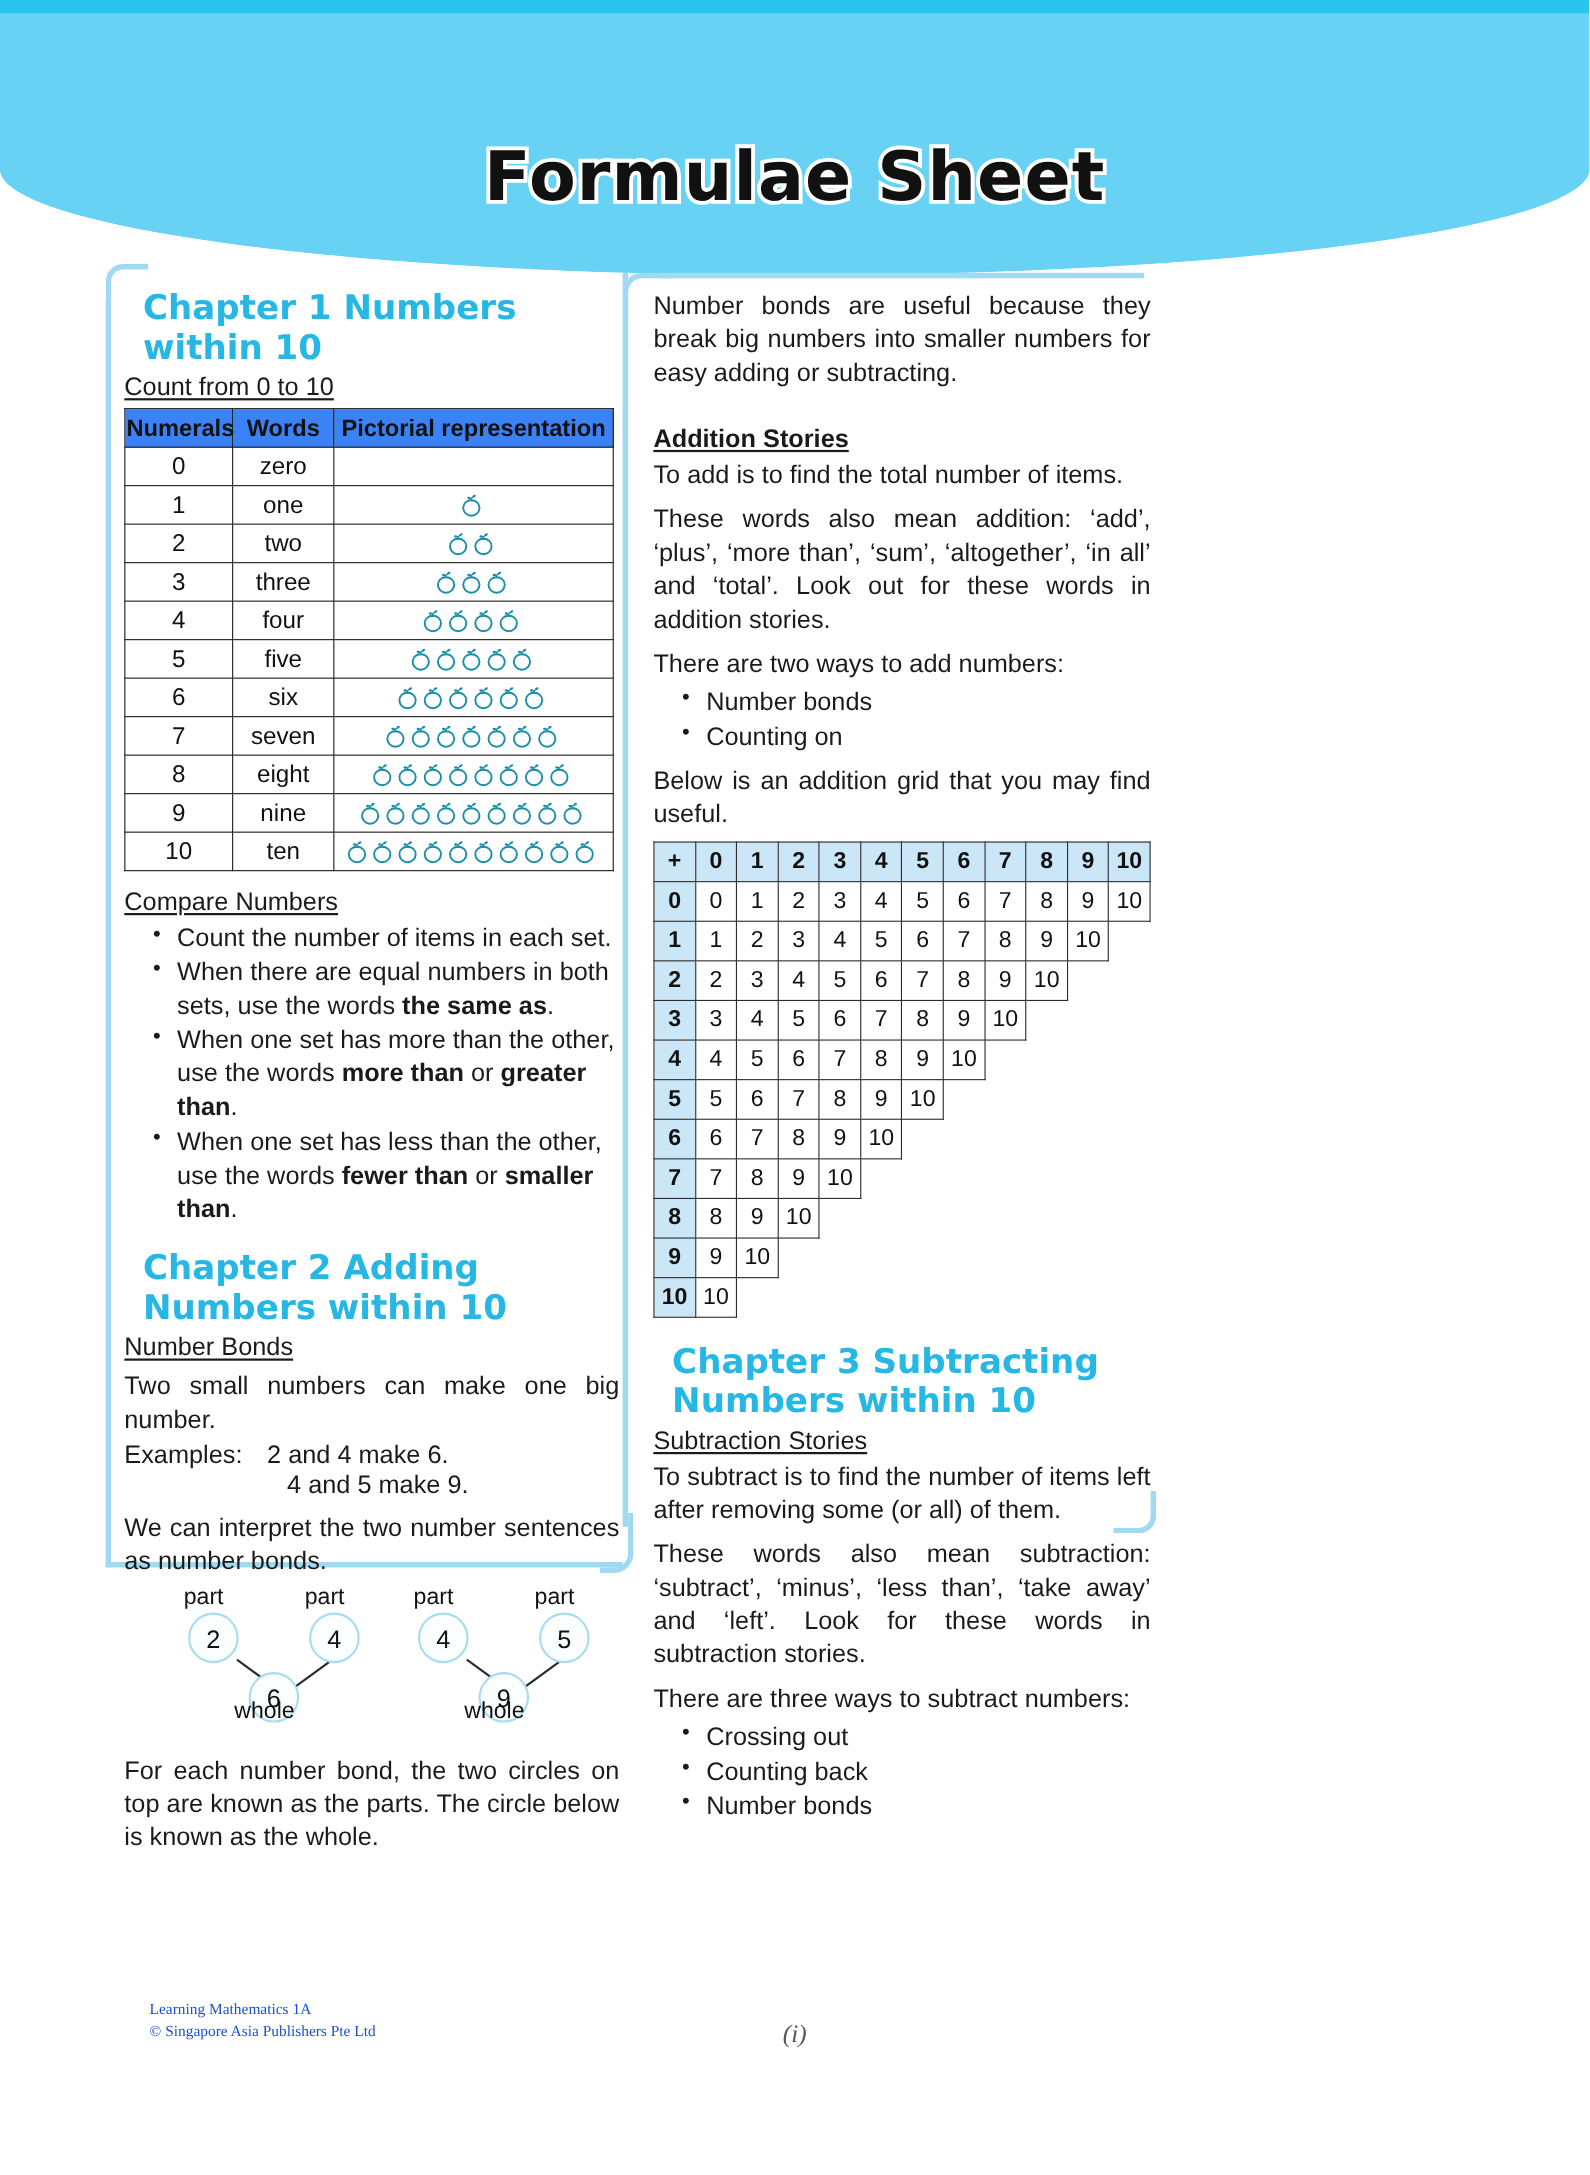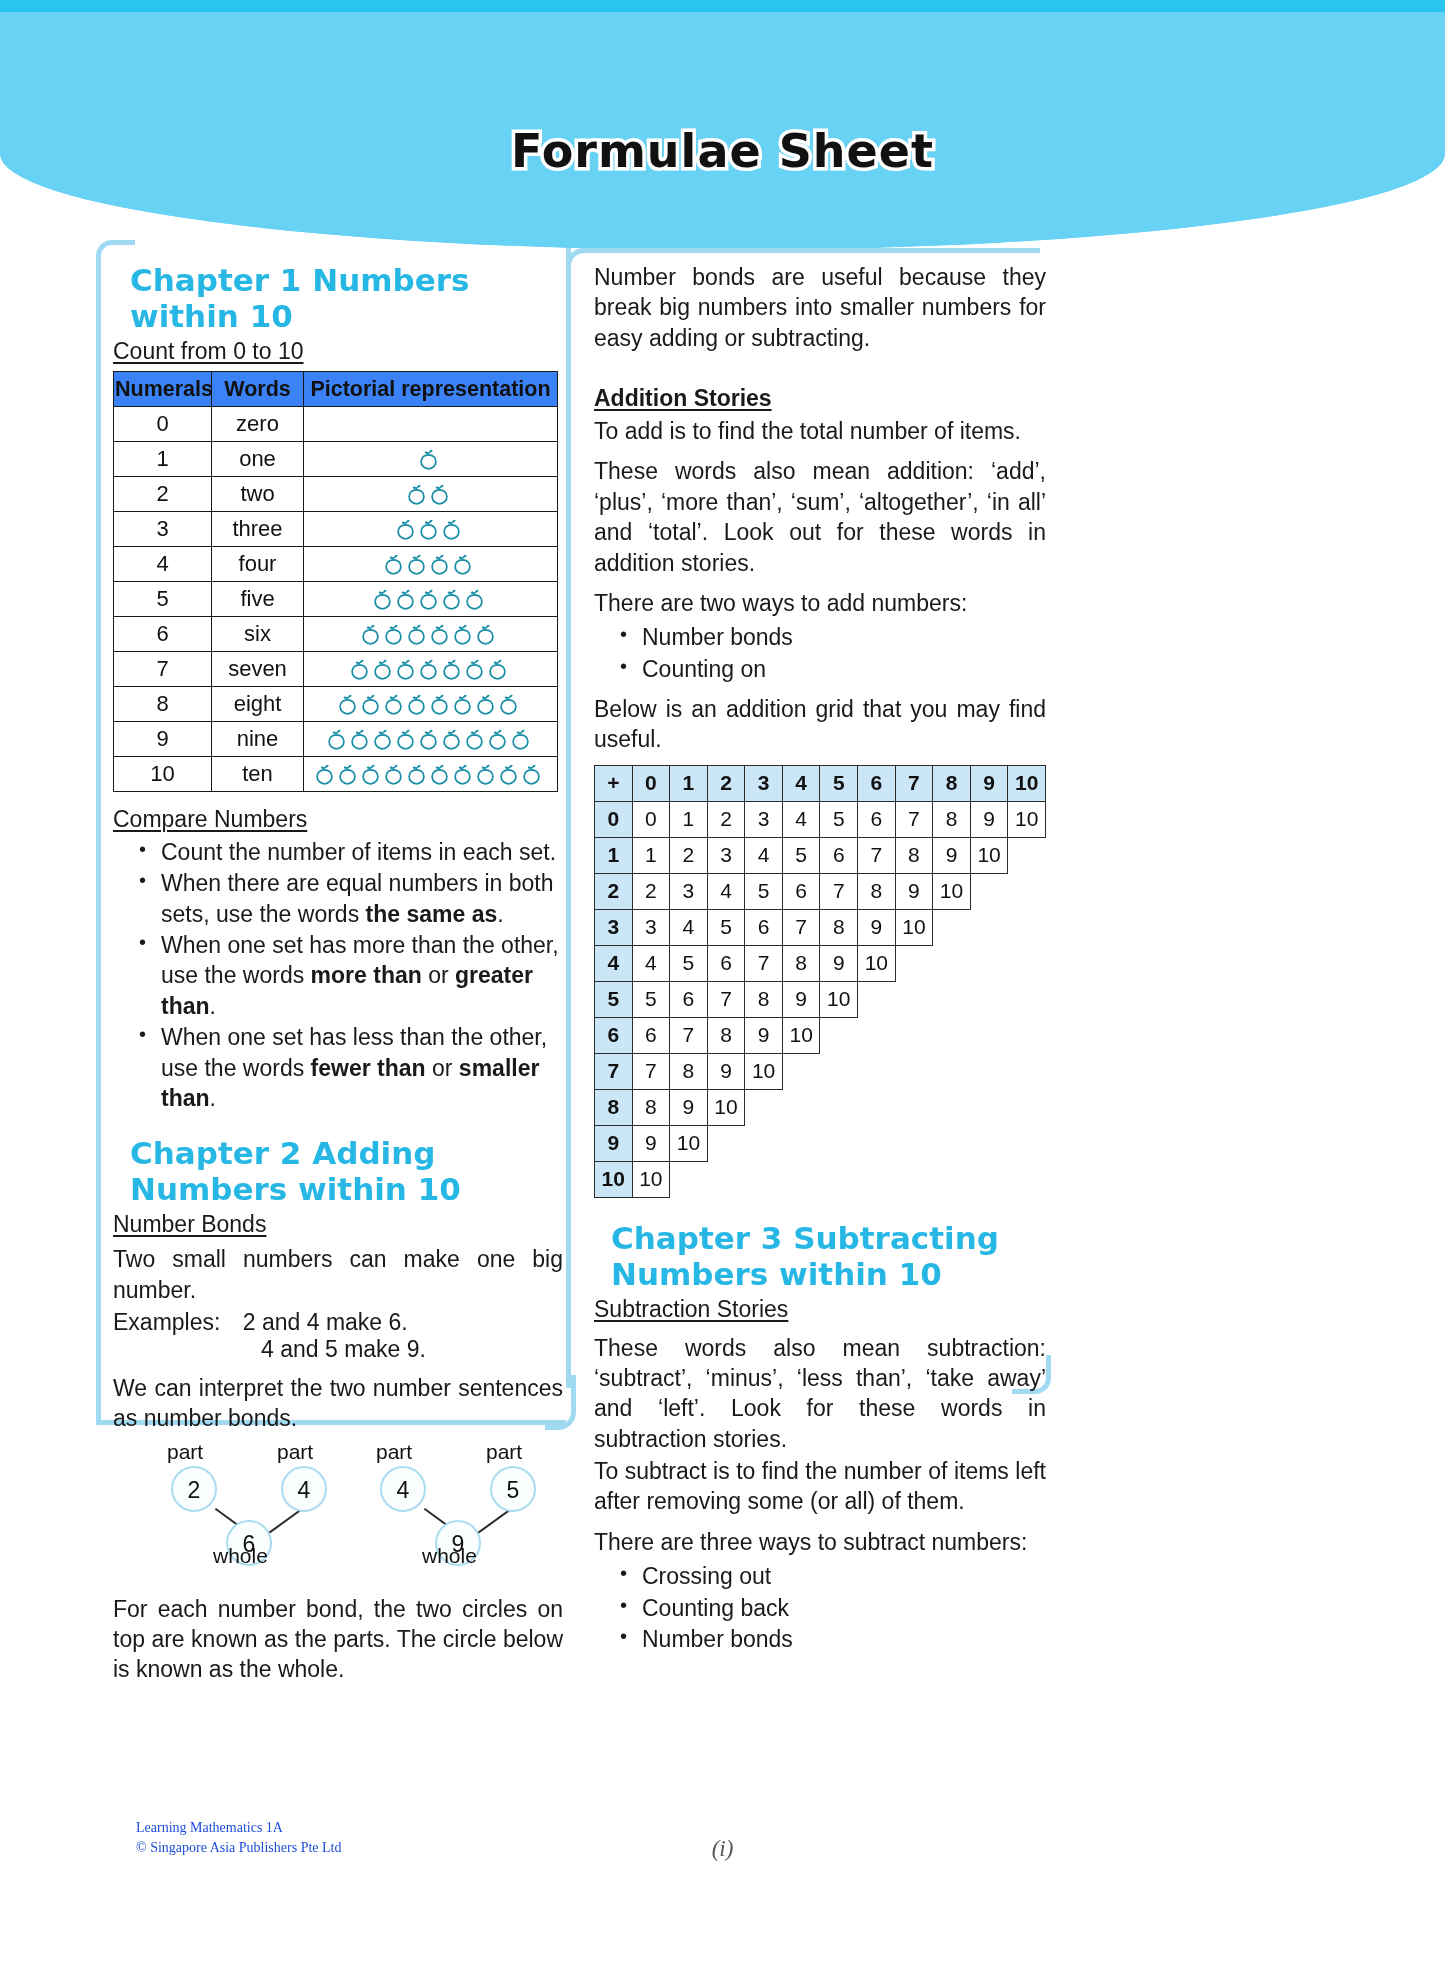--- a/index.html
+++ b/index.html
@@ -23,21 +23,21 @@
   }
   #banner-inner{
     position:absolute;left:0;top:12px;width:100%;height:238px;
     background:#68d2f5;
     border-radius:0 0 52% 52% / 0 0 100px 100px;
   }
   #page-title{
     position:absolute;left:0;top:124px;width:100%;
     text-align:center;
     font-family:"DejaVu Sans", sans-serif;
-    font-size:46px;font-weight:bold;letter-spacing:1px;
+    font-size:62px;font-weight:bold;letter-spacing:1px;
     color:#111111;
     -webkit-text-stroke:7px #ffffff;
     paint-order:stroke fill;
     z-index:2;
   }
 
   
   .col{position:absolute;top:0;}
   #left-col{left:113px;width:450px;}
   #right-col{left:594px;width:452px;}
@@ -725,22 +725,22 @@
           <td class="empty"></td>
           <td class="empty"></td>
           <td class="empty"></td>
           <td class="empty"></td>
         </tr>
       </tbody>
   </table>
 
   <div class="chapter" style="margin-top:22px;">Chapter 3  Subtracting Numbers within 10</div>
   <div class="subhead">Subtraction Stories</div>
+  <p class="body first" style="margin-top:2px;">To subtract is to find the number of items left after removing some (or all) of them.</p>
   <p class="body">These words also mean subtraction: ‘subtract’, ‘minus’, ‘less than’, ‘take away’ and ‘left’. Look for these words in subtraction stories.</p>
-  <p class="body first" style="margin-top:2px;">To subtract is to find the number of items left after removing some (or all) of them.</p>
   <p class="body">There are three ways to subtract numbers:</p>
   <ul class="bullets" id="sub-bullets">
       <li>Crossing out</li>
       <li>Counting back</li>
       <li>Number bonds</li>
     </ul>
 </div>
 
 <div id="footer">
   <div>Learning Mathematics 1A</div>

